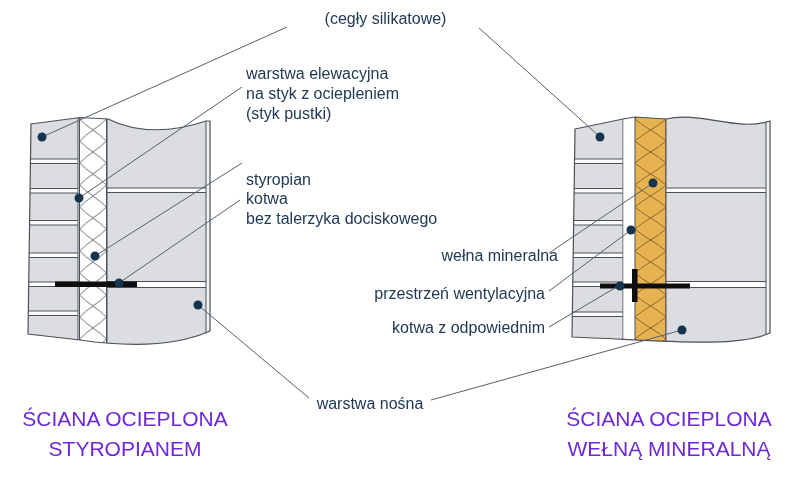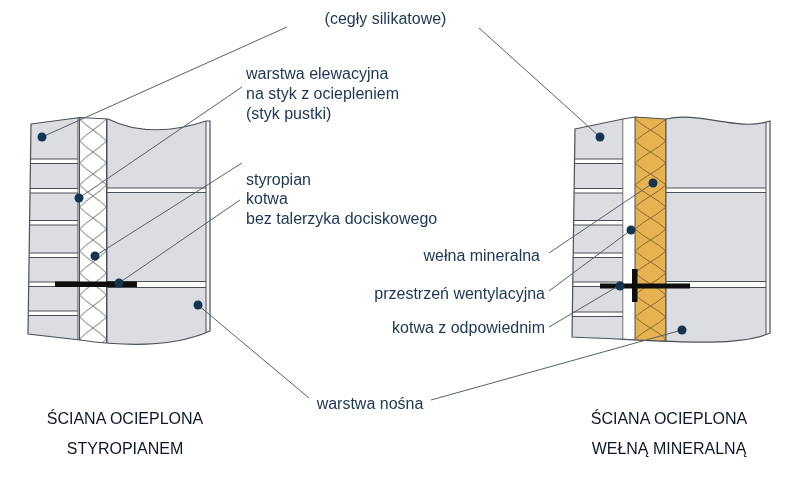--- a/index.html
+++ b/index.html
@@ -12,22 +12,22 @@
     position:absolute;
     color:#203a55;
     font-size:16px;
     line-height:20px;
     white-space:nowrap;
   }
   .lbl.center{text-align:center;}
   .lbl.right{text-align:right;}
   .caption{
     position:absolute;
-    color:#0f172a;
-    font-size:16px;
+    color:#6d28d9;
+    font-size:21px;
     line-height:30px;
     text-align:center;
     white-space:nowrap;
   }
   svg{position:absolute;left:0;top:0;}
 </style>
 </head>
 <body>
 
 <svg width="800" height="489" viewBox="0 0 800 489">
@@ -199,21 +199,21 @@
 
 <div class="lbl" style="left:246px;top:150px;margin-top:20px;">
   <div>styropian</div>
 </div>
 
 <div class="lbl" style="left:246px;top:189px;">
   <div>kotwa</div>
   <div>bez talerzyka dociskowego</div>
 </div>
 
-<div class="lbl right" style="right:260px;top:246px;">
+<div class="lbl right" style="right:242px;top:246px;">
   <div>wełna mineralna</div>
 </div>
 
 <div class="lbl right" style="right:255px;top:284px;">
   <div>przestrzeń wentylacyjna</div>
 </div>
 
 <div class="lbl right" style="right:255px;top:318px;">
   <div>kotwa z odpowiednim</div>
 </div>

